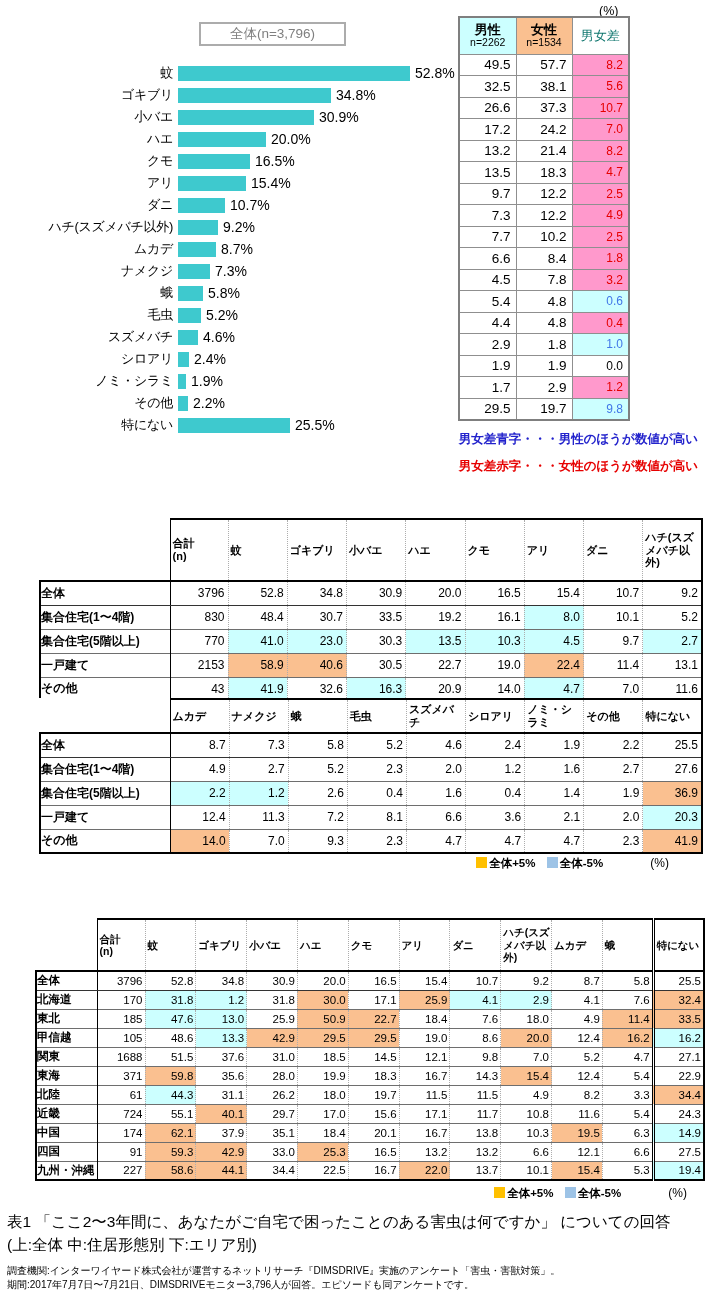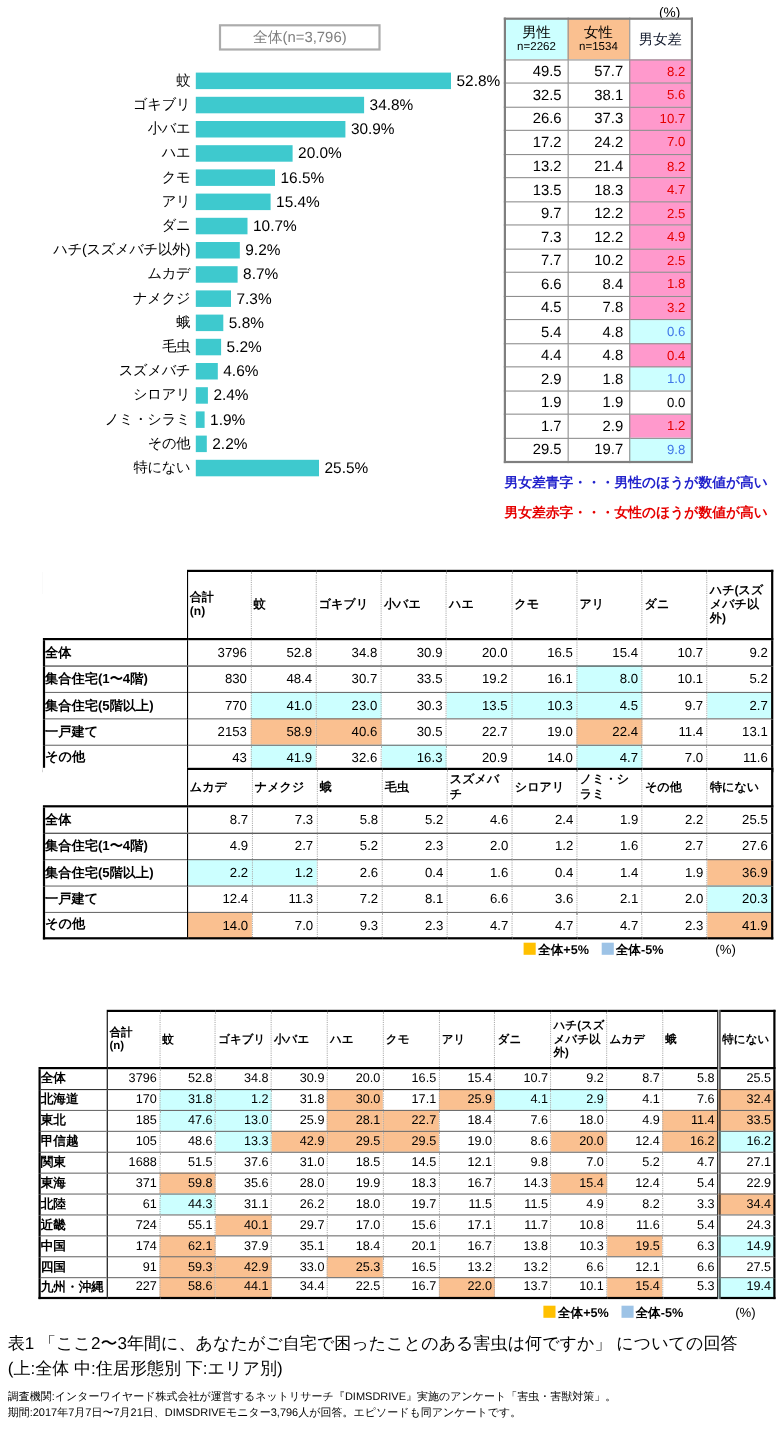--- a/index.html
+++ b/index.html
@@ -15,25 +15,25 @@
 .bar-row { display:flex; align-items:center; height:22px; }
 .bar-label { width:178px; flex:none; text-align:right; padding-right:5px; font-size:13px; letter-spacing:-0.3px; white-space:nowrap; }
 .bar-track { display:flex; align-items:center; }
 .bar { height:15px; flex:none; background:var(--bar-color,#3EC9CE); }
 .bar-value { font-size:14px; margin-left:5px; white-space:nowrap; }
 
 .gender { position:absolute; left:458px; top:16px; border-collapse:collapse; table-layout:fixed; border:2px solid #7F7F7F; }
 .gender th, .gender td { border:1px solid #8F8F8F; }
 .gender col.c1 { width:57px; } .gender col.c2 { width:56px; } .gender col.c3 { width:57px; }
 .gender thead th { height:37px; text-align:center; vertical-align:middle; }
-.ghn { font-size:13px; font-weight:normal; line-height:1.15; }
+.ghn { font-size:13px; font-weight:bold; line-height:1.15; }
 .ghs { font-size:10.5px; font-weight:normal; line-height:1.1; }
 th.gh-male { background:var(--male-bg,#CCFFFF); }
 th.gh-female { background:var(--female-bg,#FAC090); }
-th.gh-diff { color:#0f172a; font-size:13px; font-weight:normal; }
+th.gh-diff { color:#0f766e; font-size:13px; font-weight:normal; }
 .gender tbody td { height:21.5px; text-align:right; padding-right:5px; font-size:13.5px; background:#fff; }
 .gender tbody td.diff { font-size:12px; }
 .gender td.diff-female { background:var(--pink,#FF99CC); color:var(--red-text,#E60000); }
 .gender td.diff-male { background:var(--cyan,#CCFFFF); color:var(--blue-text,#4177E8);padding-left:27px; }
 .gender td.diff-even { background:#fff; color:#000; }
 .leg-line { position:absolute; right:12px; font-size:12.5px; font-weight:bold; white-space:nowrap; }
 .leg-blue { top:431px; color:var(--legend-blue-text,#2222CC); }
 .leg-red { top:458px; color:var(--legend-red-text,#E60000); }
 
 
@@ -541,21 +541,21 @@
           <td>4.1</td>
           <td>7.6</td>
           <td class="hl-plus dbl">32.4</td>
         </tr>
         <tr>
           <th class="lbl">東北</th>
           <td class="ncol">185</td>
           <td class="hl-minus">47.6</td>
           <td class="hl-minus">13.0</td>
           <td>25.9</td>
-          <td class="hl-plus">28.1</td>
+          <td class="hl-plus">50.9</td>
           <td class="hl-plus">22.7</td>
           <td>18.4</td>
           <td>7.6</td>
           <td>18.0</td>
           <td>4.9</td>
           <td class="hl-plus">11.4</td>
           <td class="hl-plus dbl">33.5</td>
         </tr>
         <tr>
           <th class="lbl">甲信越</th>

